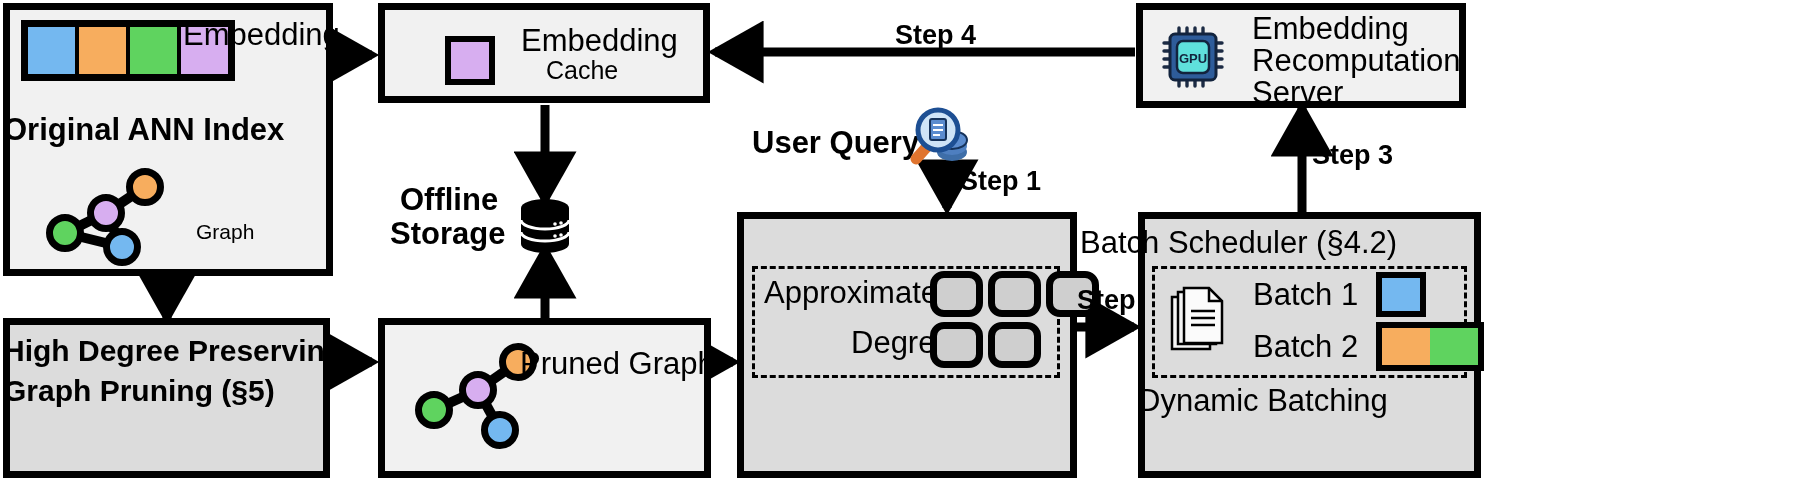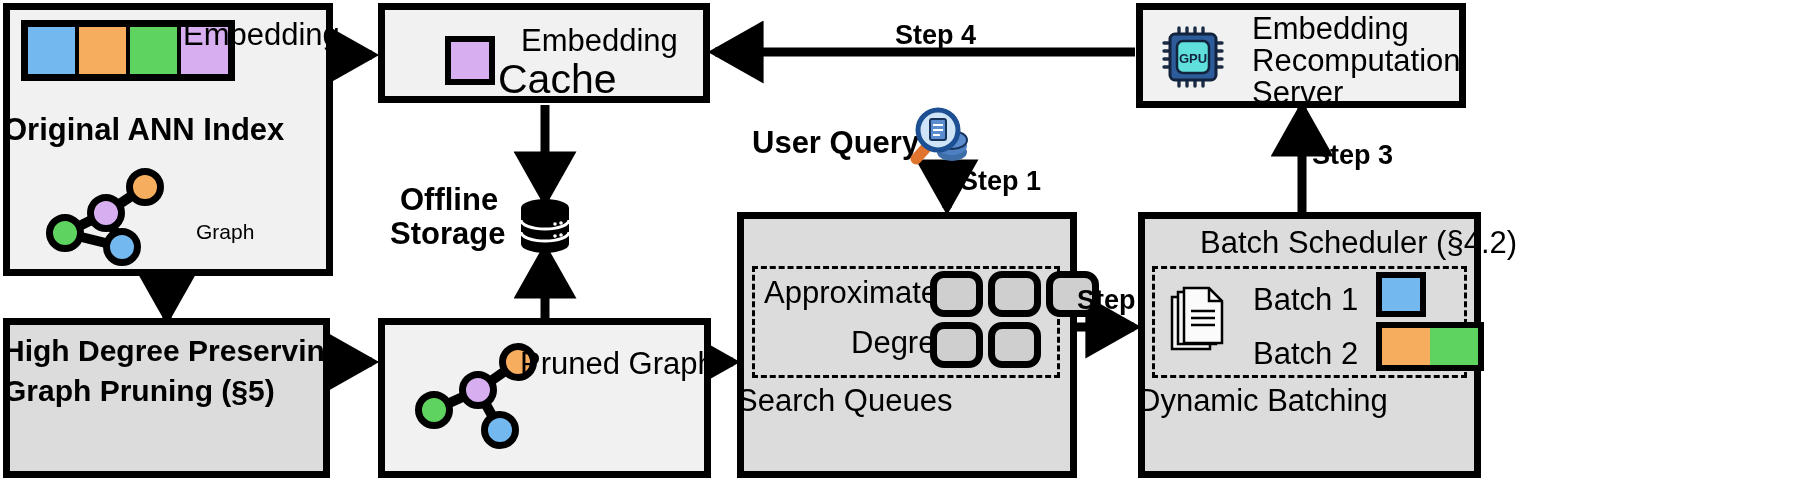--- a/index.html
+++ b/index.html
@@ -70,21 +70,21 @@
     height: 46px;
   }
   .queue-row {
     position: absolute;
     display: flex;
     gap: 5px;
   }
   .batch-row {
     position: absolute;
     display: flex;
-    align-items: flex-end;
+    align-items: center;
   }
   .batch-sq {
     box-sizing: border-box;
     border: 6px solid #000;
     width: 50px;
     height: 45px;
   }
   .batch-pair {
     display: flex;
     box-sizing: border-box;
@@ -170,21 +170,21 @@
 
   <div class="box gray" style="left:3px; top:318px; width:327px; height:160px;">
   </div>
   <div class="lbl bold ctr" style="left:3px; top:334px; width:327px; font-size:30px;">High Degree Preserving</div>
   <div class="lbl bold ctr" style="left:3px; top:374px; width:327px; font-size:30px;">Graph Pruning (§5)</div>
 
   <div class="box" style="left:378px; top:3px; width:332px; height:100px;">
   </div>
   <div class="sq" style="position:absolute; left:445px; top:36px; width:50px; height:49px; background:#d7aef0;"></div>
   <div class="lbl" style="left:521px; top:23px; font-size:31px;">Embedding</div>
-  <div class="lbl" style="left:498px; top:56px; font-size:41px;">Cache</div>
+  <div class="lbl" style="left:546px; top:56px; font-size:25px;">Cache</div>
 
   <div class="lbl ctr bold" style="left:390px; top:216px; width:140px; font-size:31px;">Storage</div>
   <div class="lbl ctr bold" style="left:400px; top:182px; width:120px; font-size:31px;">Offline</div>
   <div class="icon-abs" style="left:519px; top:198px;">
     <svg width="52" height="56" viewBox="0 0 52 56">
       <ellipse cx="26" cy="10" rx="24" ry="9" fill="#000"></ellipse>
       <rect x="2" y="10" width="48" height="36" fill="#000"></rect>
       <ellipse cx="26" cy="46" rx="24" ry="9" fill="#000"></ellipse>
       <path d="M2,22 a24,9 0 0 0 48,0" fill="none" stroke="#fff" stroke-width="3"></path>
       <path d="M2,34 a24,9 0 0 0 48,0" fill="none" stroke="#fff" stroke-width="3"></path>
@@ -236,27 +236,26 @@
     <span class="queue-cell"></span>
     <span class="queue-cell"></span>
   </div>
 
   <div class="lbl" style="left:851px; top:325px; font-size:31px;">Degree</div>
   <div class="queue-row" style="left:930px; top:322px;">
     <span class="queue-cell"></span>
     <span class="queue-cell"></span>
   </div>
 
-  <div class="lbl ctr" style="left:737px; top:383px; width:340px; font-size:31px;">Search Queues</div>
 
   <div class="lbl bold" style="left:1077px; top:285px; font-size:27px;">Step 2</div>
 
   <div class="box gray" style="left:1138px; top:212px; width:343px; height:266px;">
   </div>
-  <div class="lbl ctr" style="left:1200px; top:225px; width:343px; font-size:31px;">Batch Scheduler (§4.2)</div>
+  <div class="lbl ctr" style="left:1080px; top:225px; width:343px; font-size:31px;">Batch Scheduler (§4.2)</div>
   <div class="dashed" style="left:1152px; top:266px; width:315px; height:112px;"></div>
 
   <div class="icon-abs" style="left:1168px; top:285px;">
     <svg width="58" height="72" viewBox="0 0 58 72">
       <path d="M4,12 h26 l12,12 v40 h-38 z" fill="#f4f4f4" stroke="#000" stroke-width="2.5"></path>
       <path d="M10,7 h26 l12,12 v40 h-38 z" fill="#f4f4f4" stroke="#000" stroke-width="2.5"></path>
       <path d="M16,3 h25 l13,13 v42 h-38 z" fill="#fbfbfb" stroke="#000" stroke-width="2.5"></path>
       <path d="M41,3 v13 h13" fill="none" stroke="#000" stroke-width="2.5"></path>
       <line x1="23" y1="26" x2="47" y2="26" stroke="#000" stroke-width="2.5"></line>
       <line x1="23" y1="33" x2="47" y2="33" stroke="#000" stroke-width="2.5"></line>

